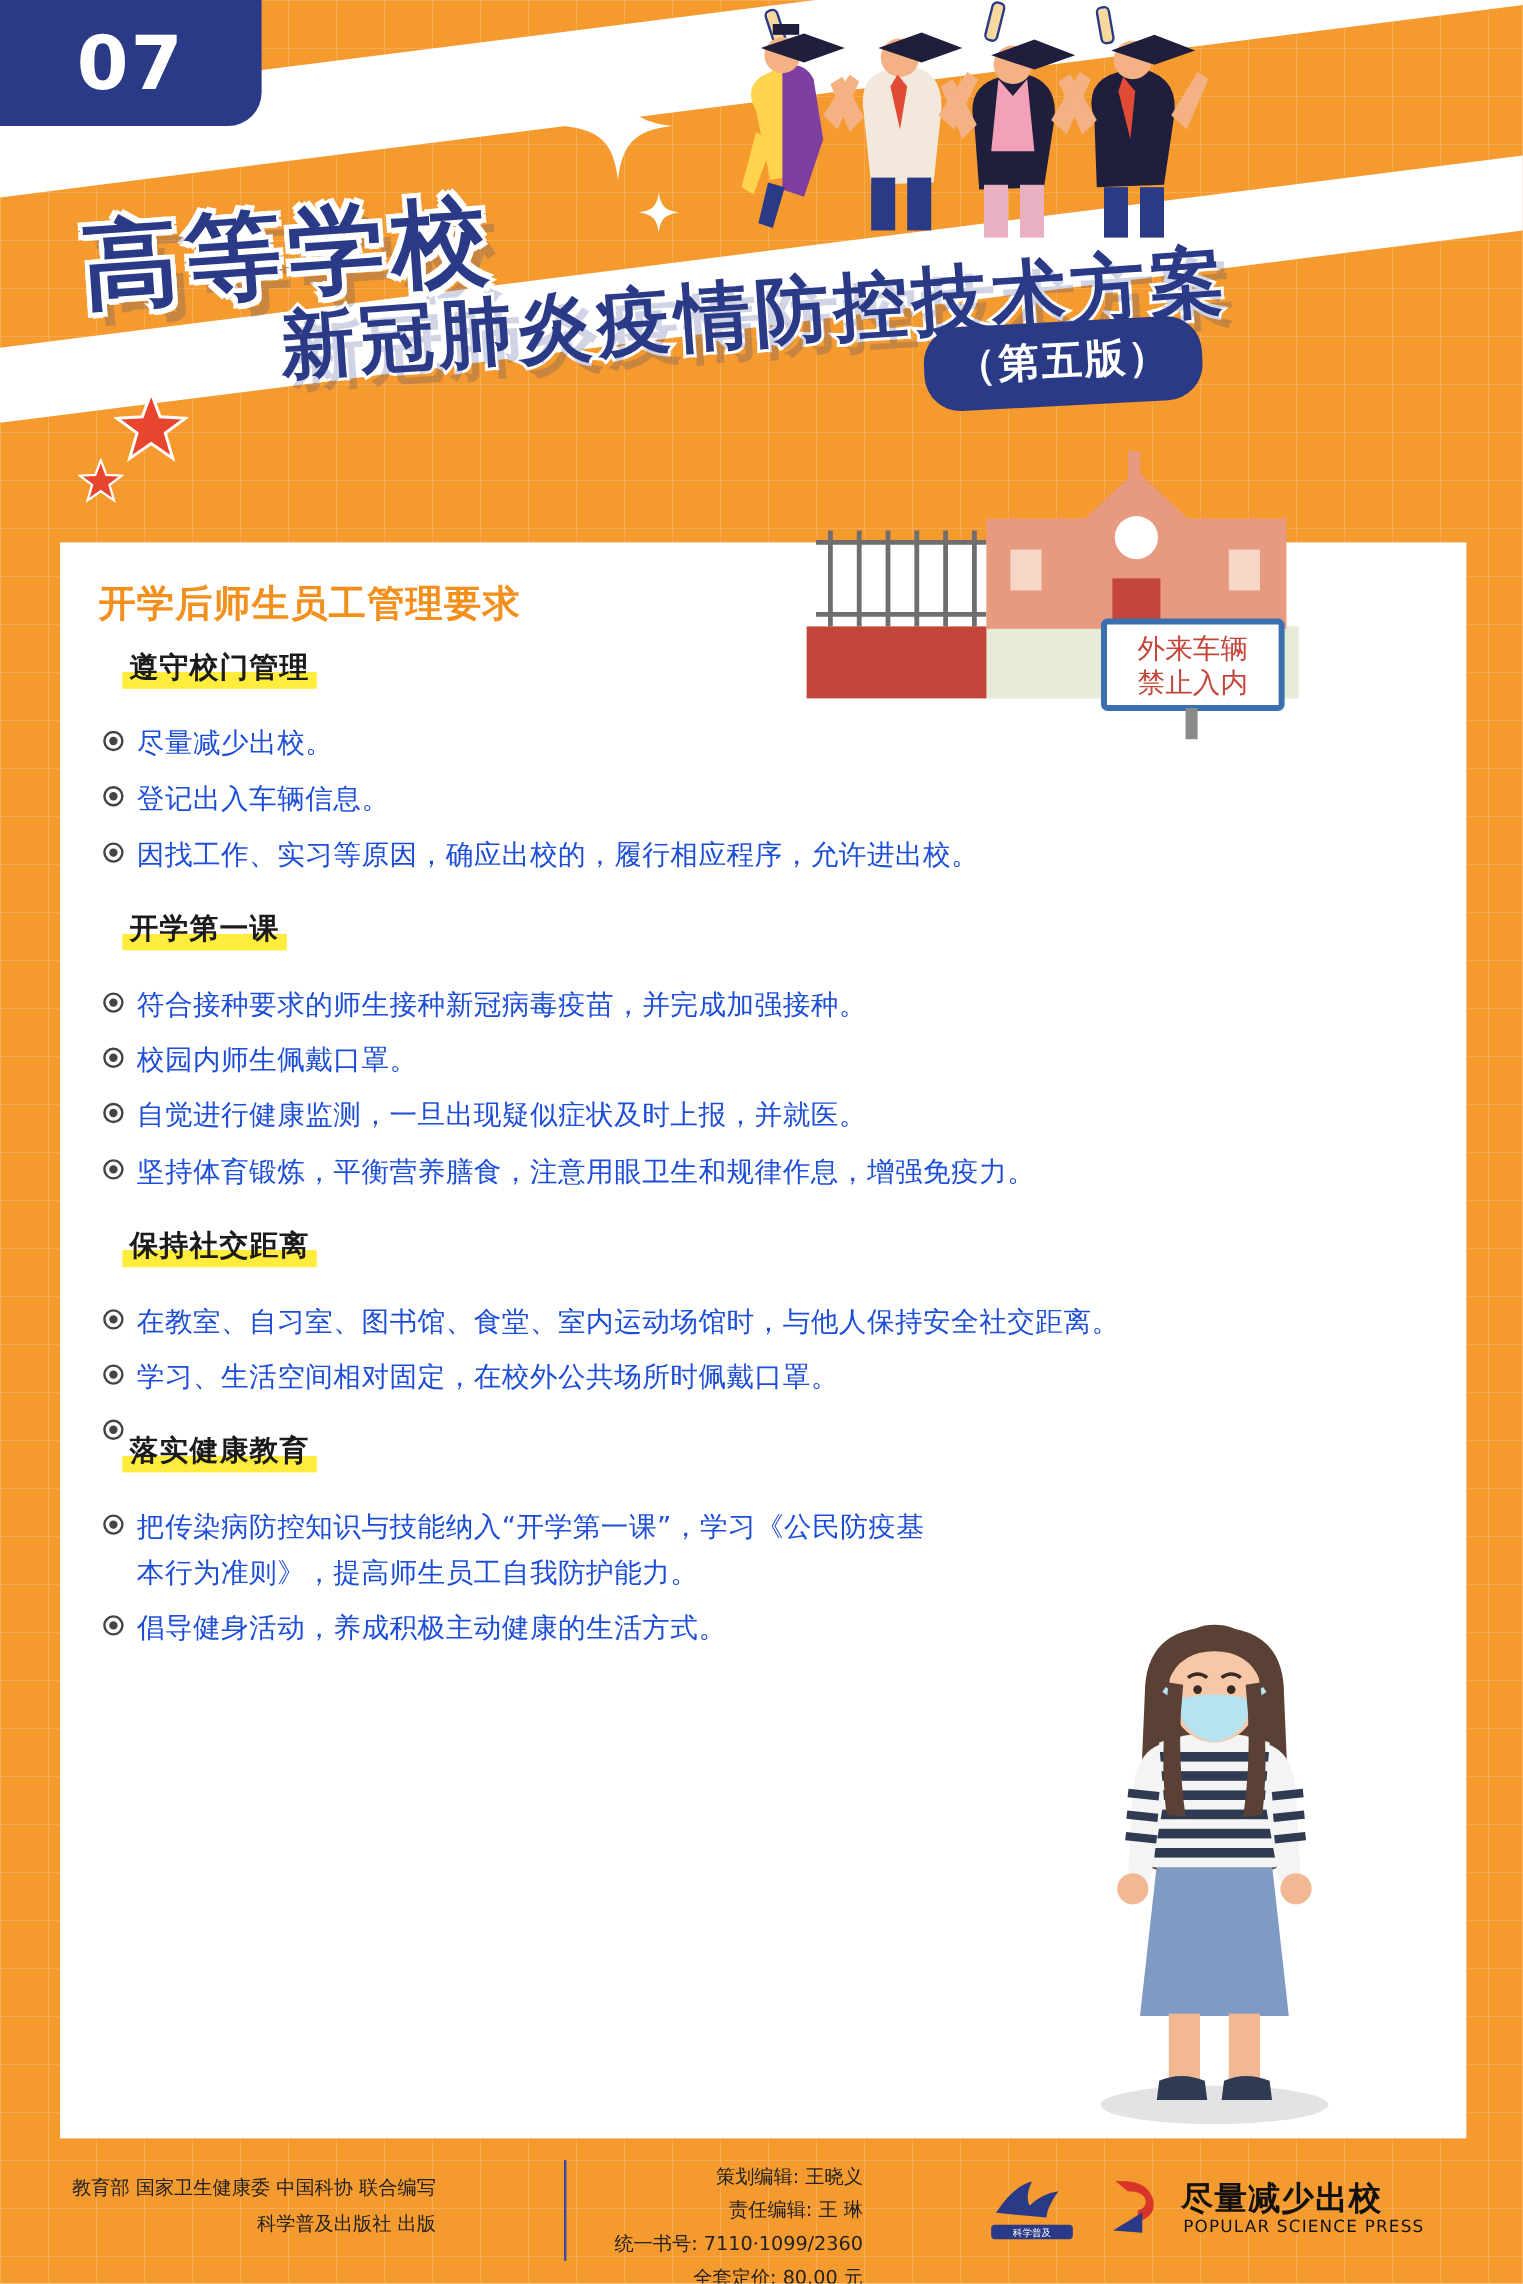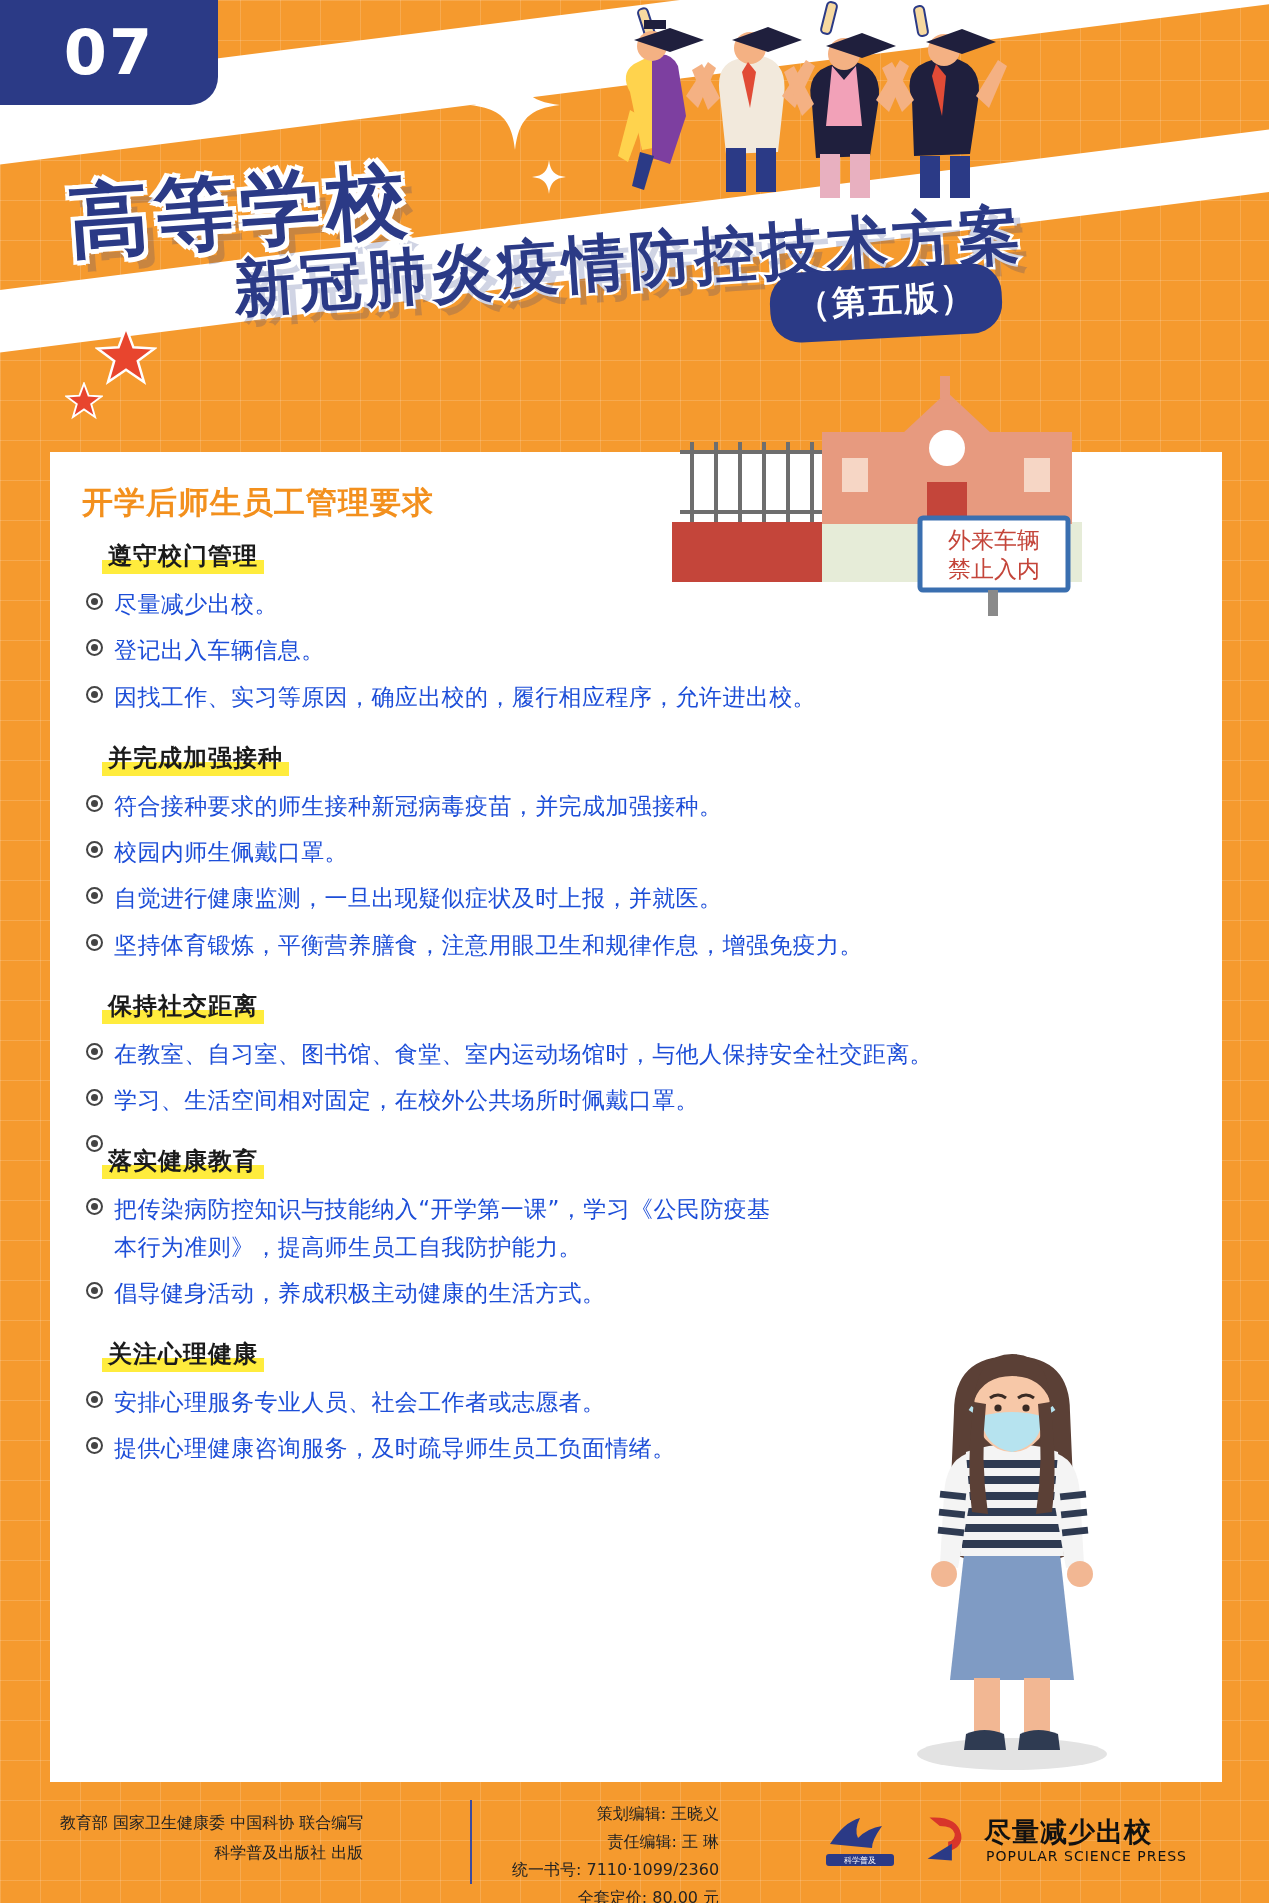--- a/index.html
+++ b/index.html
@@ -109,21 +109,21 @@
   }
   #content {
     position: absolute; left: 34px; top: 88px; width: 1030px;
   }
   .group { margin-bottom: 26px; }
   .group-head {
     display: inline-block;
     font-size: 24px; font-weight: bold; color: #1b1b1b;
     background: linear-gradient(to top, #ffec3d 0 14px, transparent 14px);
     padding: 0 6px 2px 6px;
-    margin-left: 18px; margin-bottom: 12px;
+    margin-left: 18px; margin-bottom: 28px;
     letter-spacing: 1px;
   }
   .item {
     position: relative;
     font-size: 23px; color: #1d4ed8;
     line-height: 1.62;
     padding-left: 30px;
     margin-bottom: 9px;
     letter-spacing: 0.4px;
   }
@@ -340,45 +340,40 @@
   <div id="content">
 
     <div class="group">
       <div class="group-head">遵守校门管理</div>
       <div class="item"><span class="bullet"></span><span>尽量减少出校。</span></div>
       <div class="item"><span class="bullet"></span><span>登记出入车辆信息。</span></div>
       <div class="item"><span class="bullet"></span><span>因找工作、实习等原因，确应出校的，履行相应程序，允许进出校。</span></div>
     </div>
 
     <div class="group">
-      <div class="group-head">并完成加强接种</div>
+      <div class="group-head">开学第一课</div>
       <div class="item"><span class="bullet"></span><span>符合接种要求的师生接种新冠病毒疫苗，并完成加强接种。</span></div>
       <div class="item"><span class="bullet"></span><span>校园内师生佩戴口罩。</span></div>
       <div class="item"><span class="bullet"></span><span>自觉进行健康监测，一旦出现疑似症状及时上报，并就医。</span></div>
       <div class="item"><span class="bullet"></span><span>坚持体育锻炼，平衡营养膳食，注意用眼卫生和规律作息，增强免疫力。</span></div>
     </div>
 
     <div class="group">
       <div class="group-head">保持社交距离</div>
       <div class="item"><span class="bullet"></span><span>在教室、自习室、图书馆、食堂、室内运动场馆时，与他人保持安全社交距离。</span></div>
       <div class="item"><span class="bullet"></span><span>学习、生活空间相对固定，在校外公共场所时佩戴口罩。</span></div>
       <div class="item"><span class="bullet"></span></div>
     </div>
 
     <div class="group">
       <div class="group-head">落实健康教育</div>
       <div class="item narrow"><span class="bullet"></span><span>把传染病防控知识与技能纳入“开学第一课”，学习《公民防疫基本行为准则》，提高师生员工自我防护能力。</span></div>
       <div class="item"><span class="bullet"></span><span>倡导健身活动，养成积极主动健康的生活方式。</span></div>
     </div>
 
-    <div class="group">
-      <div class="group-head">关注心理健康</div>
-      <div class="item"><span class="bullet"></span><span>安排心理服务专业人员、社会工作者或志愿者。</span></div>
-      <div class="item"><span class="bullet"></span><span>提供心理健康咨询服务，及时疏导师生员工负面情绪。</span></div>
-    </div>
 
   </div>
 </div>
 
 <div id="footer">
   <div id="footer-left">
     <div>教育部  国家卫生健康委  中国科协  联合编写</div>
     <div>科学普及出版社  出版</div>
   </div>
   <div id="footer-divider"></div>

